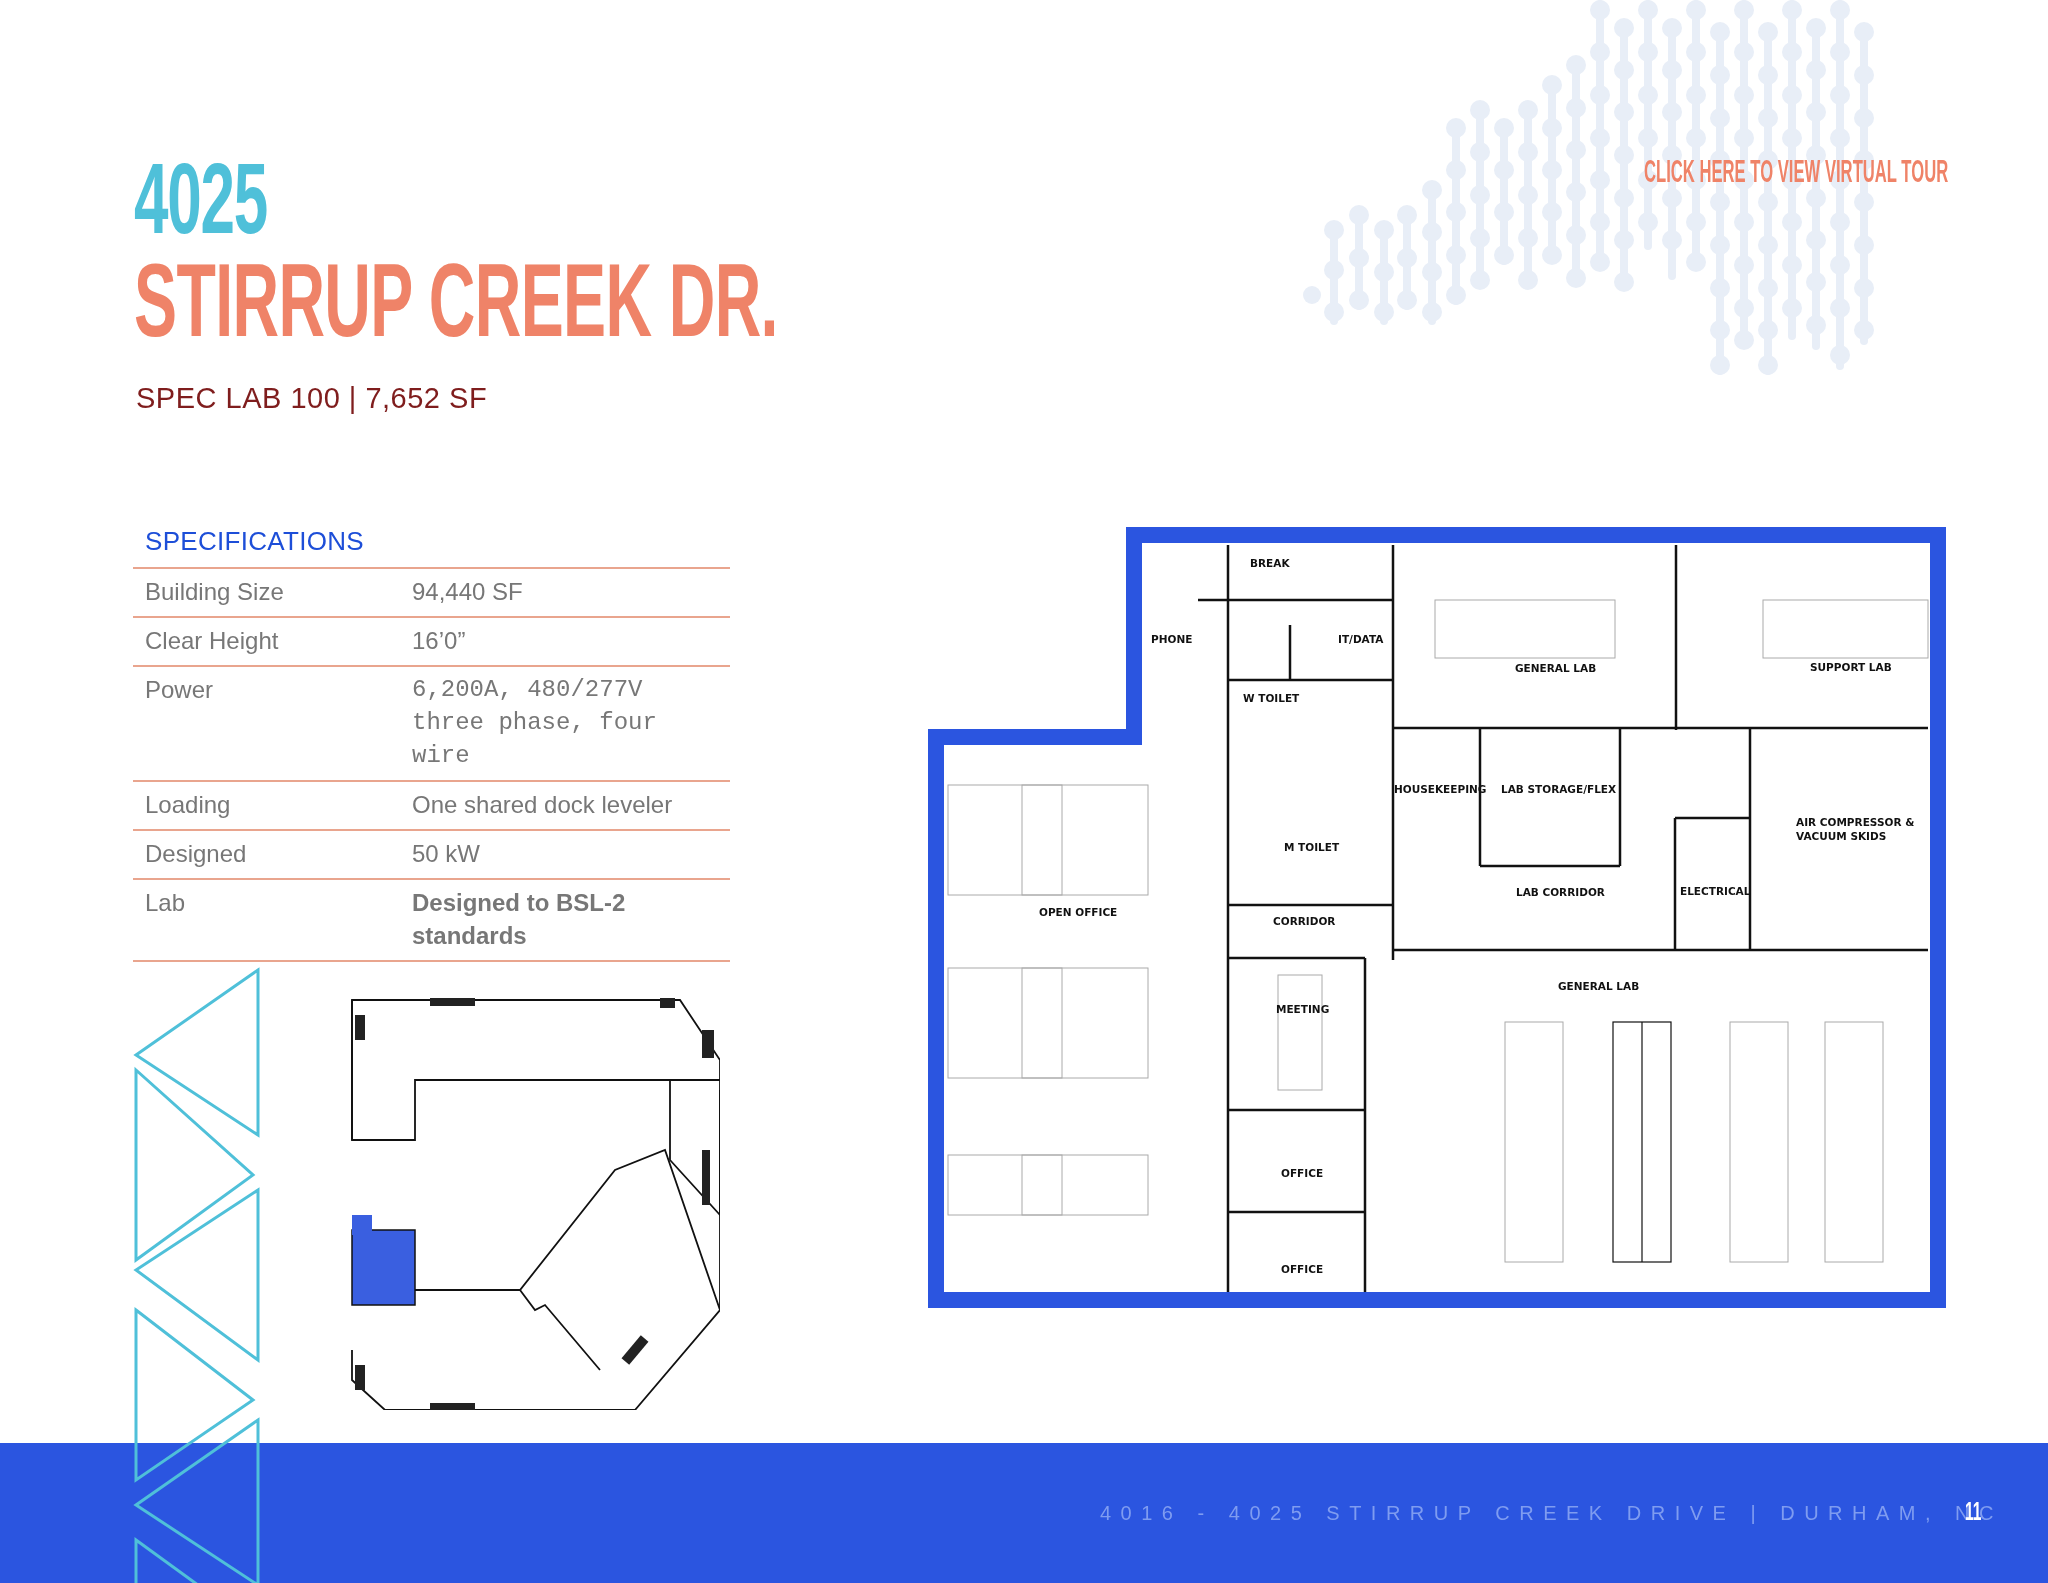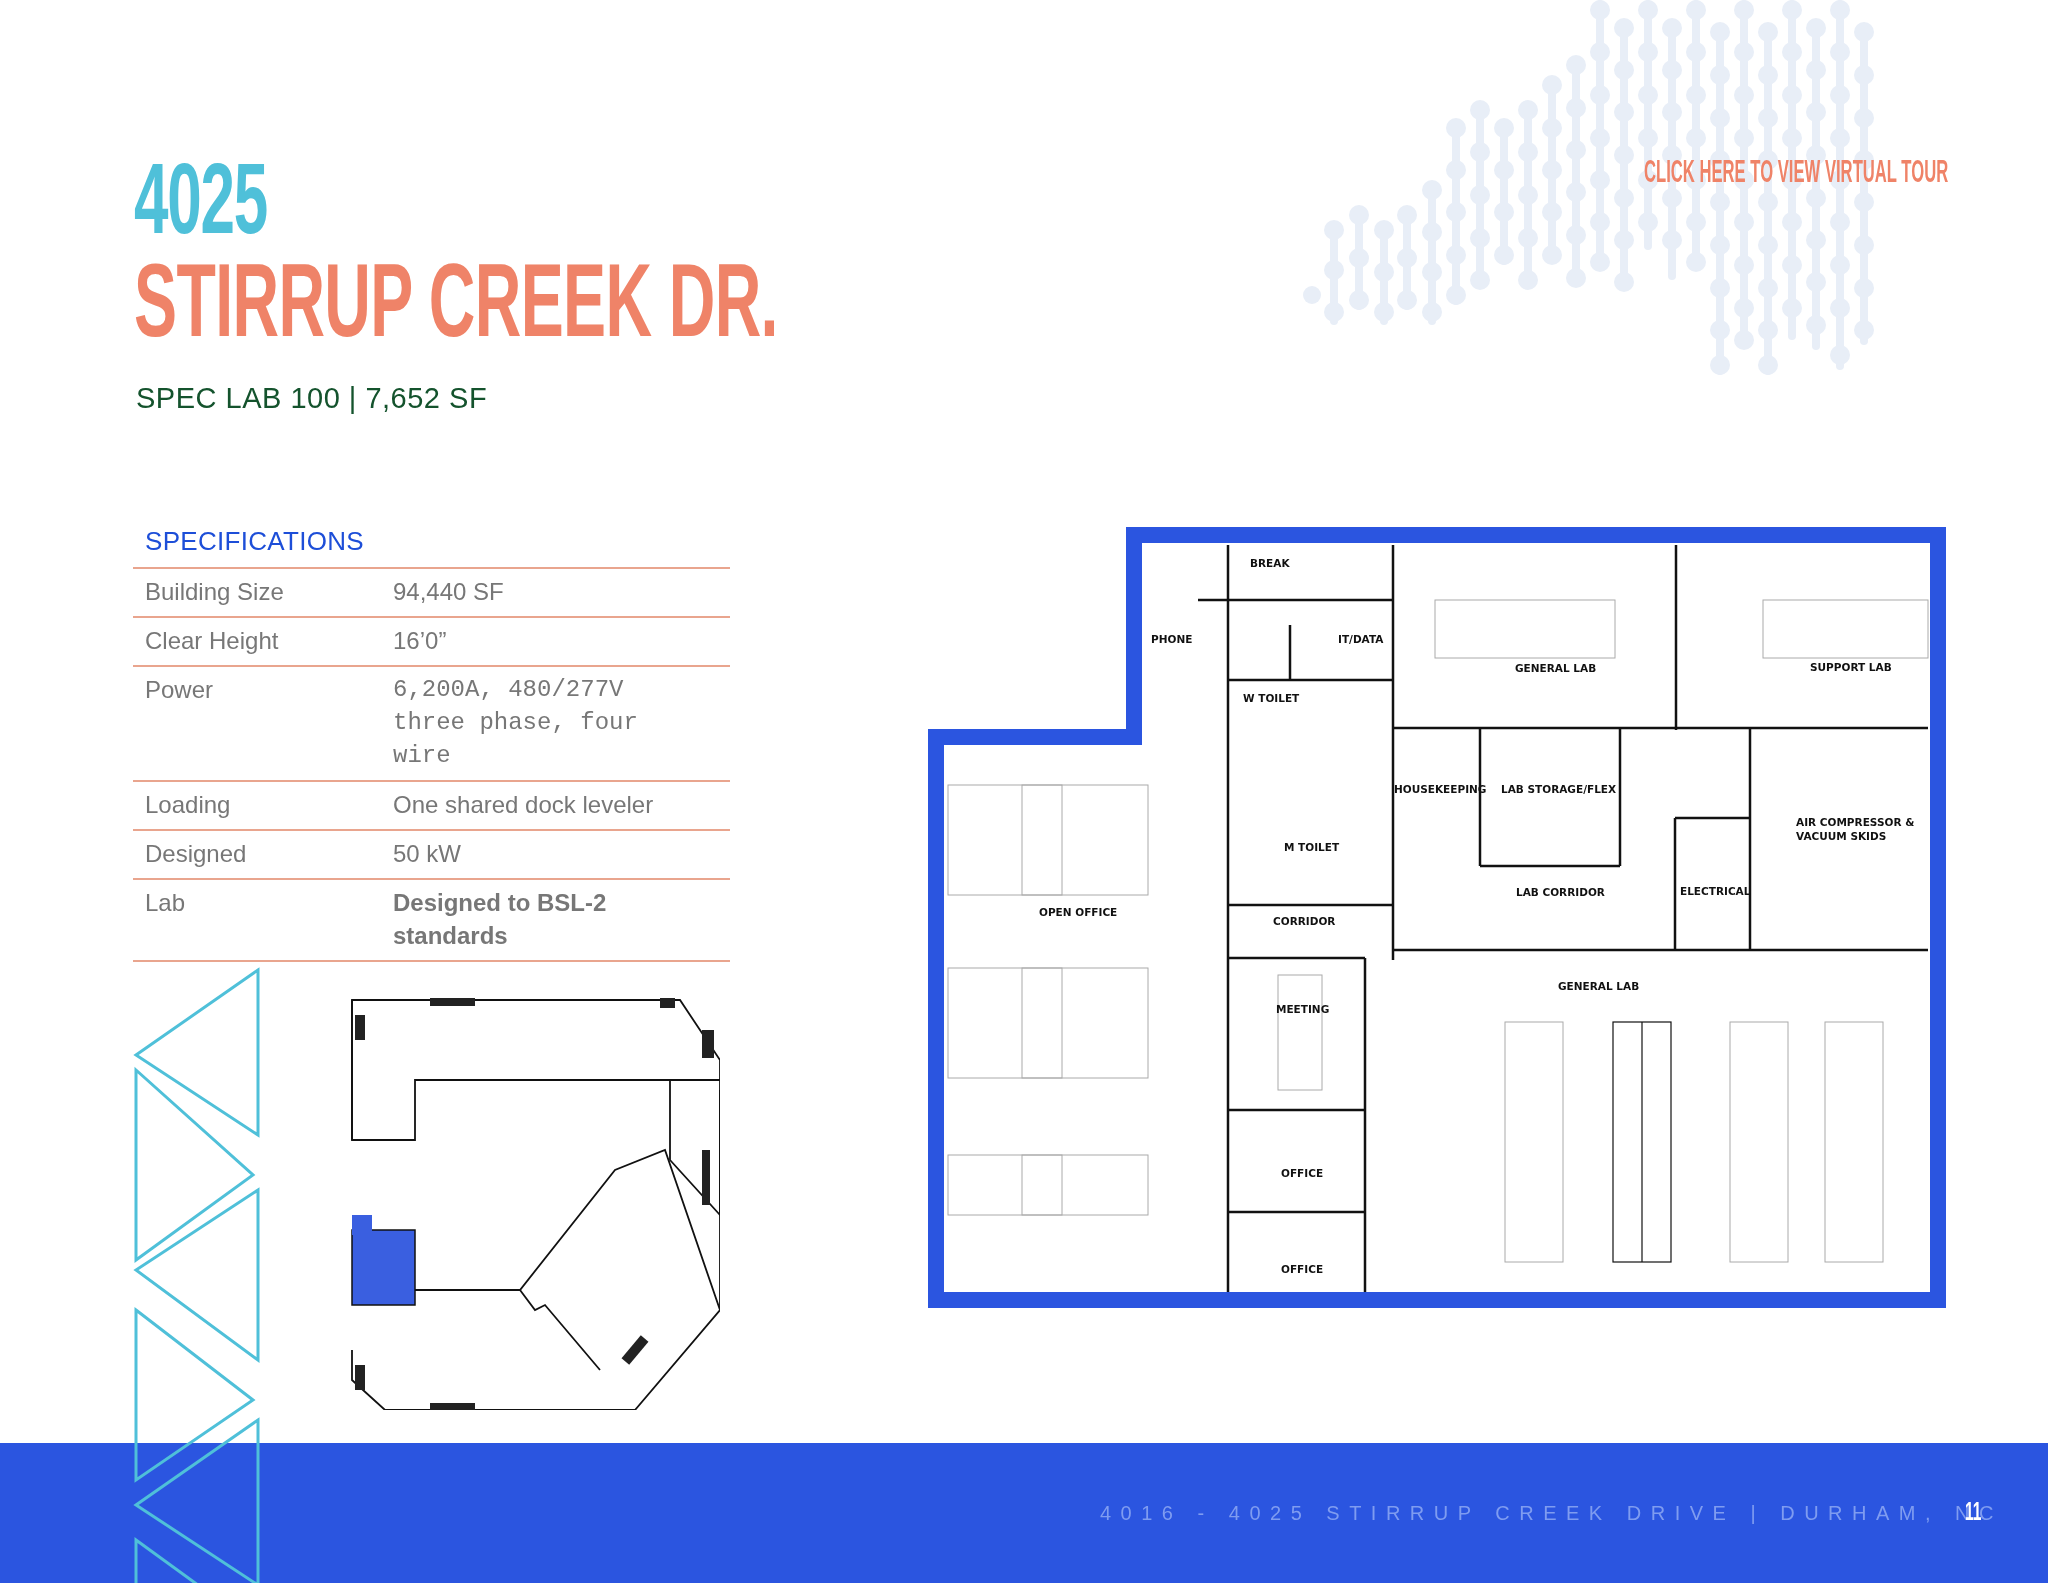--- a/index.html
+++ b/index.html
@@ -1,25 +1,25 @@
 <!DOCTYPE html>
 <html><head>
 <meta charset="utf-8">
 <style>
   html, body { margin:0; padding:0; }
   body { width:2048px; height:1583px; position:relative; overflow:hidden; background:#ffffff; font-family:"Liberation Sans", sans-serif; }
   .abs { position:absolute; }
   #dots { position:absolute; left:1300px; top:0; width:748px; height:400px; }
   .title-num { left:134px; top:148px; font-family:"Liberation Sans", sans-serif; font-weight:700; font-size:100px; line-height:100px; letter-spacing:-2px; transform:scaleX(0.62); transform-origin:left top; white-space:nowrap; }
   .title-street { left:134px; top:248px; font-family:"Liberation Sans", sans-serif; font-weight:700; font-size:104px; line-height:104px; letter-spacing:-1px; transform:scaleX(0.62); transform-origin:left top; white-space:nowrap; }
-  .subtitle { left:136px; top:382px; font-size:29px; color:#14532d; letter-spacing:0.5px; white-space:nowrap; }
+  .subtitle { left:136px; top:382px; font-size:29px; color:#7f1d1d; letter-spacing:0.5px; white-space:nowrap; }
   .tour-link { left:1644px; top:154px; font-weight:700; font-size:32px; line-height:34px; transform:scaleX(0.52); transform-origin:left top; white-space:nowrap; text-decoration:none; cursor:pointer; }
   .specs { left:133px; top:520px; width:597px; }
   .specs-heading { font-size:26px; color:#1d4ed8; padding:6px 0 10px 12px; letter-spacing:0.3px; }
-  .spec-row { display:flex; border-top:2px solid #e9a58e; padding:6px 0 8px 0; font-size:24px; color:#777; line-height:33px; }
+  .spec-row { display:flex; border-top:2px solid #e9a58e; padding:6px 0 8px 0; font-size:24px; color:#777; line-height:33px;gap:19px; }
   .spec-row:last-child { border-bottom:2px solid #e9a58e; }
   .spec-label { width:248px; padding-left:12px; }
   .spec-value { flex:1; padding-right:20px; }
   .footer { left:0; top:1443px; width:2048px; height:140px; }
   .footer-text { left:1100px; top:1502px; font-size:20px; letter-spacing:9.5px; color:#7f9cf0; white-space:nowrap; }
   .page-num { left:1965px; top:1496px; font-size:26px; font-weight:700; color:#ffffff; transform:scaleX(0.6); transform-origin:left top; }
   #triangles { position:absolute; left:128px; top:960px; width:140px; height:623px; }
   #keyplan { position:absolute; left:330px; top:990px; width:390px; height:420px; }
   #floorplan { position:absolute; left:895px; top:520px; width:1100px; height:820px; }
   .room-label { font-family:"DejaVu Sans", sans-serif; font-weight:700; font-size:10.5px; fill:#111; }

